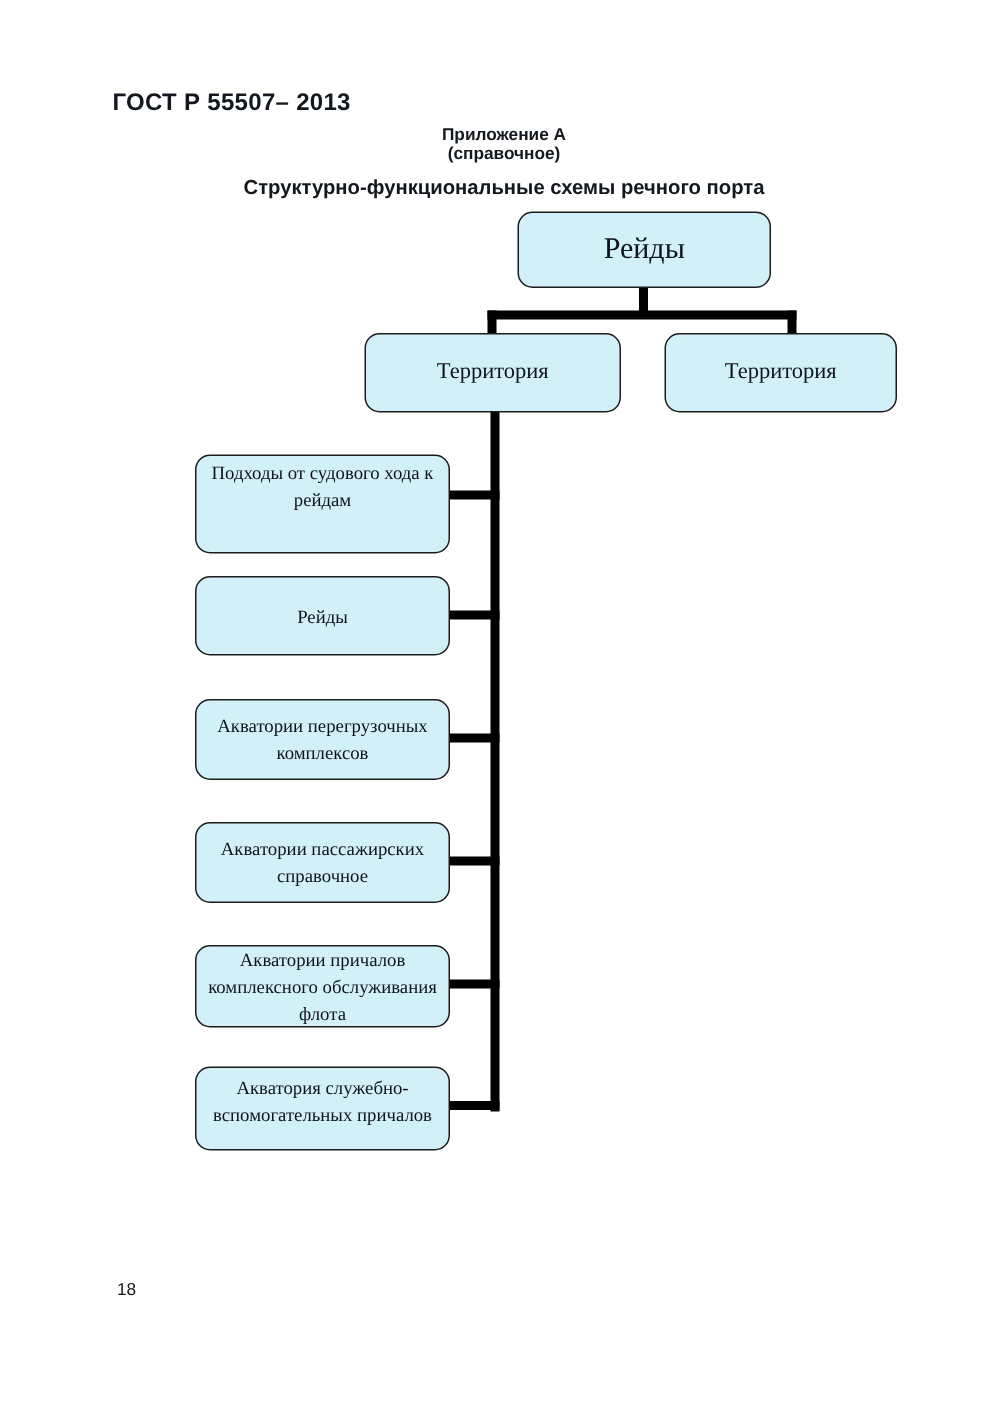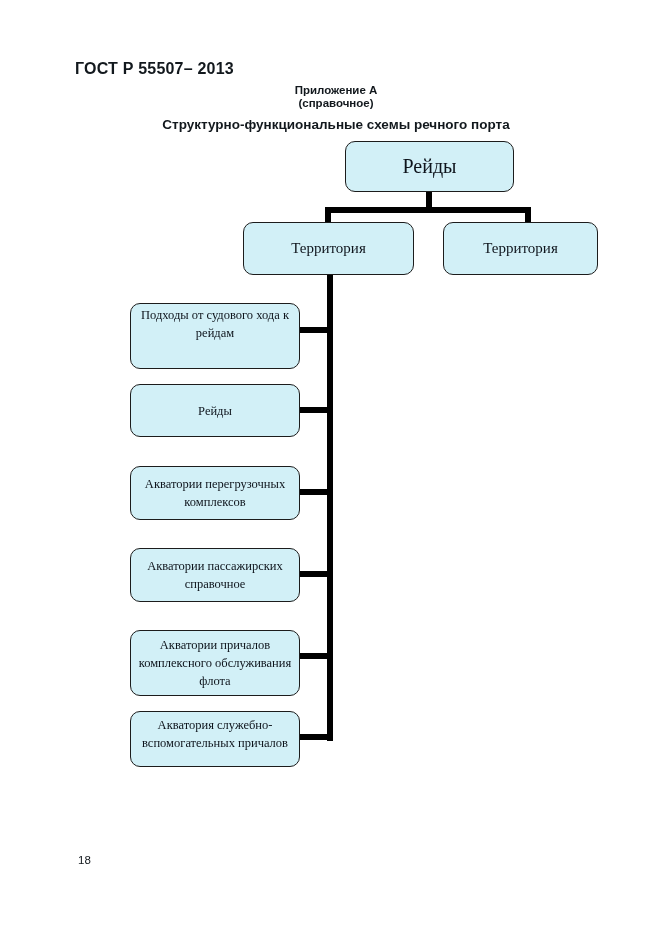--- a/index.html
+++ b/index.html
@@ -58,21 +58,21 @@
     color: #0e141c;
   }
   .node-port   { left: 345px; top: 141px; width: 169px; height: 51px; font-size: 20px; }
   .node-l2a    { left: 243px; top: 222px; width: 171px; height: 53px; font-size: 15px; }
   .node-l2b    { left: 443px; top: 222px; width: 155px; height: 53px; font-size: 15px; }
   .child       { left: 130px; width: 170px; font-size: 12.5px; line-height: 18px; padding: 2px 7px; }
   .c1 { top: 303px; height: 66px; align-items: flex-start; }
   .c2 { top: 384px; height: 53px; }
   .c3 { top: 466px; height: 54px; }
   .c4 { top: 548px; height: 54px; }
-  .c5 { top: 630px; height: 66px; }
+  .c5 { top: 630px; height: 55px; }
   .c6 { top: 711px; height: 56px; align-items: flex-start; padding-top: 4px; }
   .conn {
     position: absolute;
     background: #000000;
   }
   .conn-port-stem  { left: 426px; top: 192px; width: 6px; height: 16px; }
   .conn-hbar       { left: 325px; top: 207px; width: 206px; height: 6px; }
   .conn-left-drop  { left: 325px; top: 207px; width: 6px; height: 15px; }
   .conn-right-drop { left: 525px; top: 207px; width: 6px; height: 15px; }
   .conn-trunk      { left: 327px; top: 274px; width: 6px; height: 467px; }

